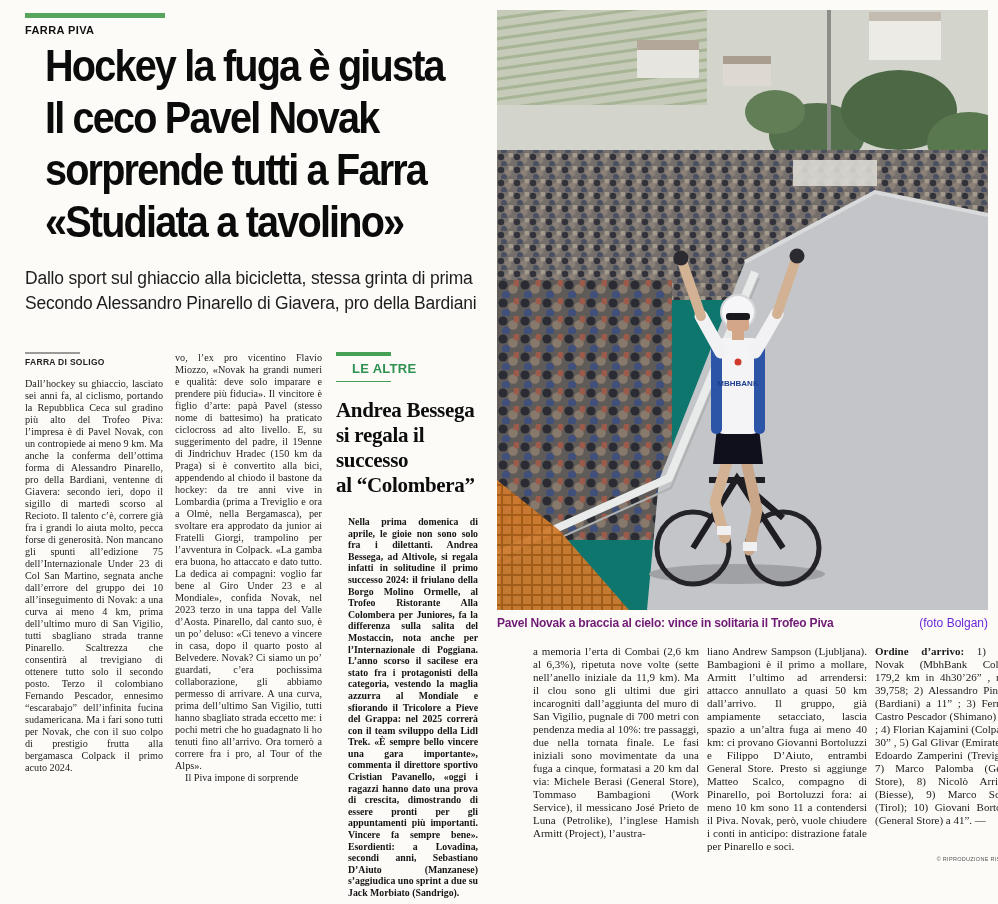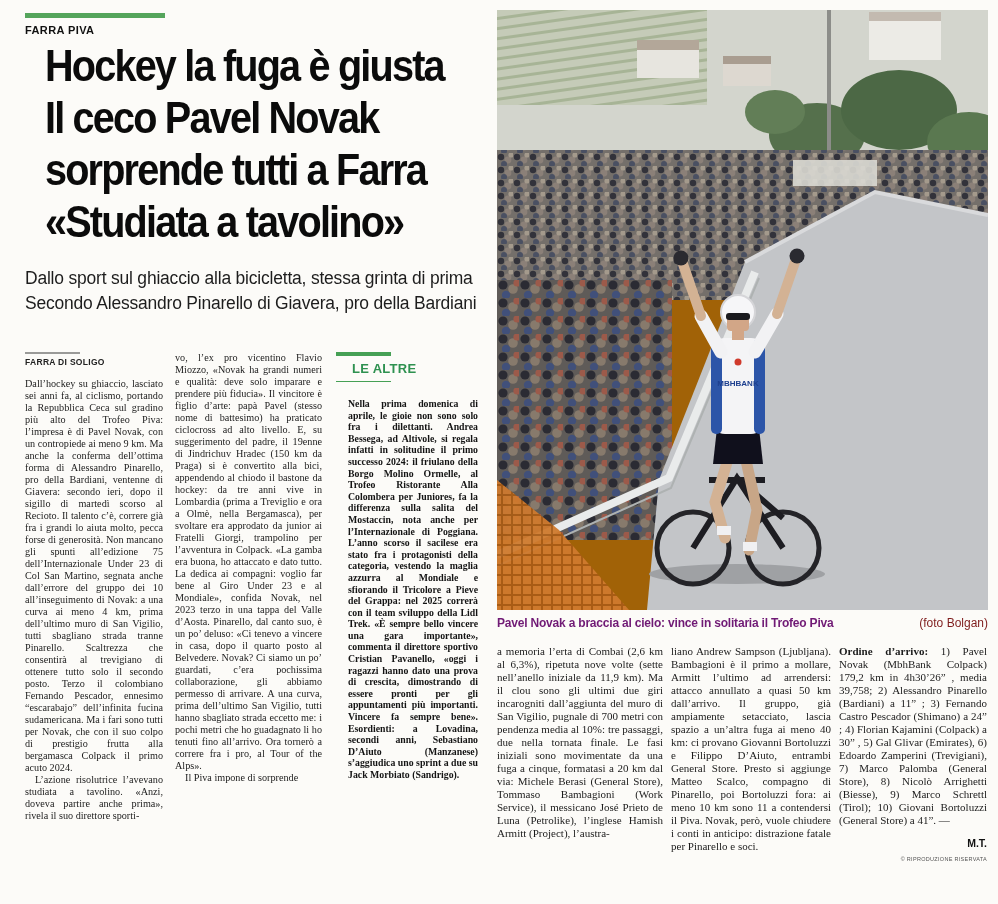--- a/index.html
+++ b/index.html
@@ -15,21 +15,21 @@
                 letter-spacing:-2px;transform:scaleX(.9);transform-origin:0 50%;white-space:nowrap;}
   .subhead{left:25px;top:266px;width:480px;color:#1d1d1d;}
   .subhead .sh{display:block;font-size:18px;line-height:25px;letter-spacing:-.2px;
                transform:scaleX(.97);transform-origin:0 50%;white-space:nowrap;}
 
   
   .col{position:absolute;top:352px;height:548px;overflow:hidden;}
   .col1{left:25px;width:138px;}
   .col2{left:175px;width:147px;}
   .col3{left:336px;width:154px;}
-  .bcol{position:absolute;top:645px;height:260px;overflow:hidden;}
+  .bcol{position:absolute;top:645px;height:260px;overflow:hidden;margin-left:36px;}
   .col4{left:497px;width:166px;}
   .col5{left:671px;width:160px;}
   .col6{left:839px;width:148px;}
 
   .bodytext{font-family:"Liberation Serif",serif;font-size:10.2px;line-height:12px;
             text-align:justify;color:#1b1b1b;margin:0;}
   .bodytext2{font-family:"Liberation Serif",serif;font-size:11px;line-height:13px;
              text-align:justify;color:#1b1b1b;margin:0;}
   .indent{text-indent:10px;}
   .dateline-rule{width:55px;height:2px;background:#9a9a98;margin-bottom:3px;}
@@ -38,24 +38,24 @@
   
   .sb-bar{width:55px;height:4px;background:#46a055;margin-bottom:5px;}
   .sb-label{font-size:13px;font-weight:bold;color:#2e9150;letter-spacing:.3px;margin-left:16px;}
   .sb-rule{width:55px;height:1px;background:#46a055;margin:5px 0 16px 0;}
   .sb-head{font-family:"Liberation Serif",serif;font-weight:bold;font-size:21px;
            line-height:25px;color:#0d0d0d;margin:0 0 18px 0;letter-spacing:-.3px;}
   .sb-body{font-family:"Liberation Serif",serif;font-weight:bold;font-size:9.8px;
            line-height:11.6px;text-align:justify;color:#141414;margin:12px;}
 
   
-  .photo{left:497px;top:10px;width:491px;height:600px;background:#a16207;}
+  .photo{left:497px;top:10px;width:491px;height:600px;background:#0f766e;}
   .caption-row{left:497px;top:616px;width:491px;display:flex;justify-content:space-between;}
   .caption{font-size:12px;font-weight:bold;letter-spacing:-.2px;color:#701a75;}
-  .credit{font-size:12px;color:#7f1d1d;}
+  .credit{font-size:12px;color:#6d28d9;}
 
   
   .res-label{font-weight:bold;}
   .signature{text-align:right;font-size:10.5px;font-weight:bold;color:#111;margin-top:10px;}
   .copyright{text-align:right;font-size:5.5px;color:#555;margin-top:7px;letter-spacing:.3px;}
 </style>
 </head>
 <body>
 
 <div class="abs topbar"></div>
@@ -70,32 +70,36 @@
 
 <div class="abs subhead">
   <span class="sh">Dallo sport sul ghiaccio alla bicicletta, stessa grinta di prima</span>
   <span class="sh">Secondo Alessandro Pinarello di Giavera, pro della Bardiani</span>
 </div>
 
 <div class="col col1">
   <div class="dateline-rule"></div>
   <div class="dateline">FARRA DI SOLIGO</div>
   <p class="bodytext">Dall’hockey su ghiaccio, lasciato sei anni fa, al ciclismo, portando la Repubblica Ceca sul gradino più alto del Trofeo Piva: l’impresa è di Pavel Novak, con un contropiede ai meno 9 km. Ma anche la conferma dell’ottima forma di Alessandro Pinarello, pro della Bardiani, ventenne di Giavera: secondo ieri, dopo il sigillo di martedì scorso al Recioto. Il talento c’è, correre già fra i grandi lo aiuta molto, pecca forse di generosità. Non mancano gli spunti all’edizione 75 dell’Internazionale Under 23 di Col San Martino, segnata anche dall’errore del gruppo dei 10 all’inseguimento di Novak: a una curva ai meno 4 km, prima dell’ultimo muro di San Vigilio, tutti sbagliano strada tranne Pinarello. Scaltrezza che consentirà al trevigiano di ottenere tutto solo il secondo posto. Terzo il colombiano Fernando Pescador, ennesimo “escarabajo” dell’infinita fucina sudamericana. Ma i fari sono tutti per Novak, che con il suo colpo di prestigio frutta alla bergamasca Colpack il primo acuto 2024.</p>
-  <p class="bodytext indent">L’azione risolutrice l’avevano studiata a tavolino. «Anzi, doveva partire anche prima», rivela il suo direttore sporti-</p>
 </div>
 
 <div class="col col2">
   <p class="bodytext">vo, l’ex pro vicentino Flavio Miozzo, «Novak ha grandi numeri e qualità: deve solo imparare e prendere più fiducia». Il vincitore è figlio d’arte: papà Pavel (stesso nome di battesimo) ha praticato ciclocross ad alto livello. E, su suggerimento del padre, il 19enne di Jindrichuv Hradec (150 km da Praga) si è convertito alla bici, appendendo al chiodo il bastone da hockey: da tre anni vive in Lombardia (prima a Treviglio e ora a Olmè, nella Bergamasca), per svoltare era approdato da junior ai Fratelli Giorgi, trampolino per l’avventura in Colpack. «La gamba era buona, ho attaccato e dato tutto. La dedica ai compagni: voglio far bene al Giro Under 23 e al Mondiale», confida Novak, nel 2023 terzo in una tappa del Valle d’Aosta. Pinarello, dal canto suo, è un po’ deluso: «Ci tenevo a vincere in casa, dopo il quarto posto al Belvedere. Novak? Ci siamo un po’ guardati, c’era pochissima collaborazione, gli abbiamo permesso di arrivare. A una curva, prima dell’ultimo San Vigilio, tutti hanno sbagliato strada eccetto me: i pochi metri che ho guadagnato li ho tenuti fino all’arrivo. Ora tornerò a correre fra i pro, al Tour of the Alps».</p>
   <p class="bodytext indent">Il Piva impone di sorprende</p>
 </div>
 
 <div class="col col3">
   <div class="sb-bar"></div>
   <div class="sb-label">LE ALTRE</div>
   <div class="sb-rule"></div>
+  <h2 class="sb-head">
+    <span>Andrea Bessega</span><br>
+    <span>si regala il successo</span><br>
+    <span>al “Colombera”</span>
+  </h2>
   <p class="sb-body">Nella prima domenica di aprile, le gioie non sono solo fra i dilettanti. Andrea Bessega, ad Altivole, si regala infatti in solitudine il primo successo 2024: il friulano della Borgo Molino Ormelle, al Trofeo Ristorante Alla Colombera per Juniores, fa la differenza sulla salita del Mostaccin, nota anche per l’Internazionale di Poggiana. L’anno scorso il sacilese era stato fra i protagonisti della categoria, vestendo la maglia azzurra al Mondiale e sfiorando il Tricolore a Pieve del Grappa: nel 2025 correrà con il team sviluppo della Lidl Trek. «È sempre bello vincere una gara importante», commenta il direttore sportivo Cristian Pavanello, «oggi i ragazzi hanno dato una prova di crescita, dimostrando di essere pronti per gli appuntamenti più importanti. Vincere fa sempre bene». Esordienti: a Lovadina, secondi anni, Sebastiano D’Aiuto (Manzanese) s’aggiudica uno sprint a due su Jack Morbiato (Sandrigo).</p>
 </div>
 
 <div class="abs photo">
 <svg width="491" height="600" viewBox="0 0 491 600" xmlns="http://www.w3.org/2000/svg">
   <defs>
     <pattern id="crowdA" width="16" height="13" patternUnits="userSpaceOnUse">
       <rect width="16" height="13" fill="#746f6a"></rect>
       <circle cx="4" cy="4" r="3.2" fill="#32323a"></circle>
       <circle cx="11" cy="7" r="3.4" fill="#8b8078"></circle>

